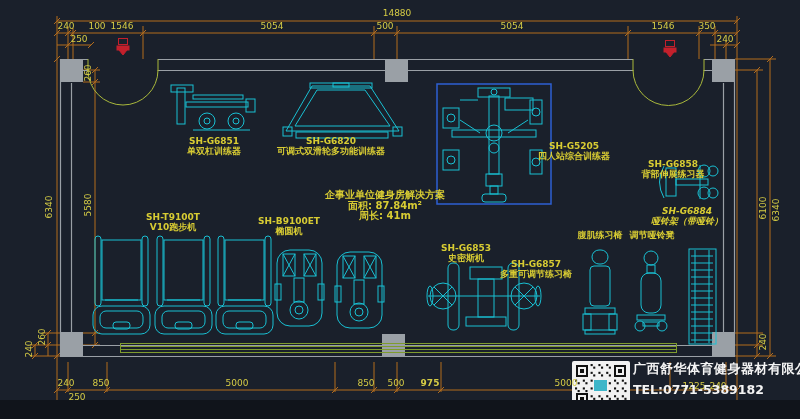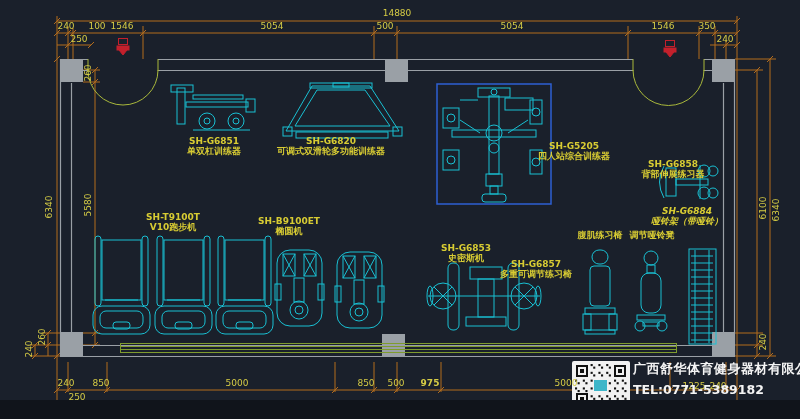--- a/index.html
+++ b/index.html
@@ -401,20 +401,25 @@
         <span class="cname">多重可调节练习椅</span>
       </div>
       <div class="eq" style="left: 600px; top: 230px;">
         <span class="cname">腹肌练习椅</span>
       </div>
       <div class="eq" style="left: 652px; top: 230px;">
         <span class="cname">调节哑铃凳</span>
       </div>
     </div>
 
+  <div id="solution-block">
+    <div>企事业单位健身房解决方案</div>
+    <div>面积: 87.84m²</div>
+    <div>周长: 41m</div>
+  </div>
 
   <div id="company-block">
     <span id="company-name">广西舒华体育健身器材有限公司</span>
     <span id="company-tel">TEL:0771-5389182</span>
     <span id="company-web">HTTP:WWW.GXSHUA.COM</span>
   </div>
 
 </div>
 
 </body></html>

